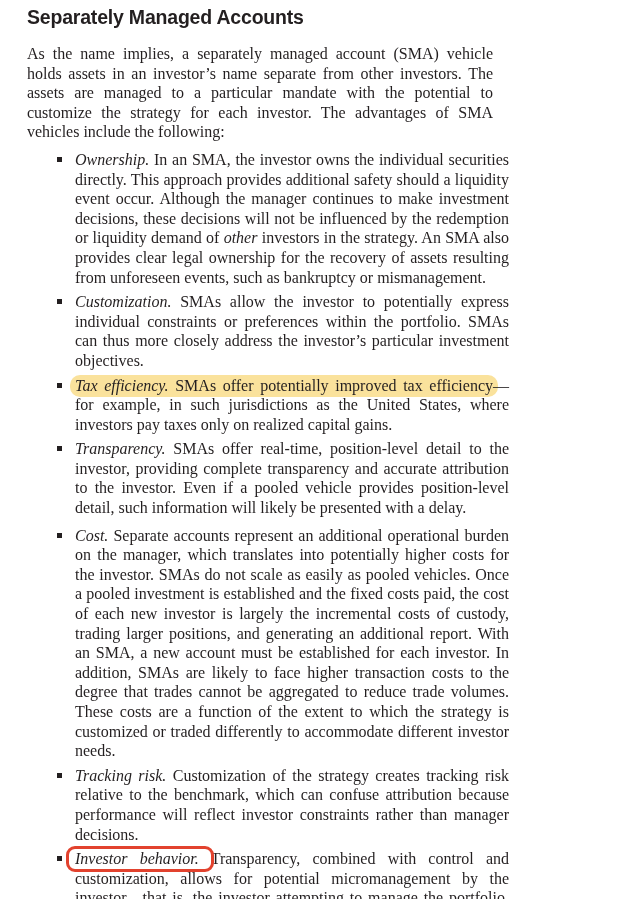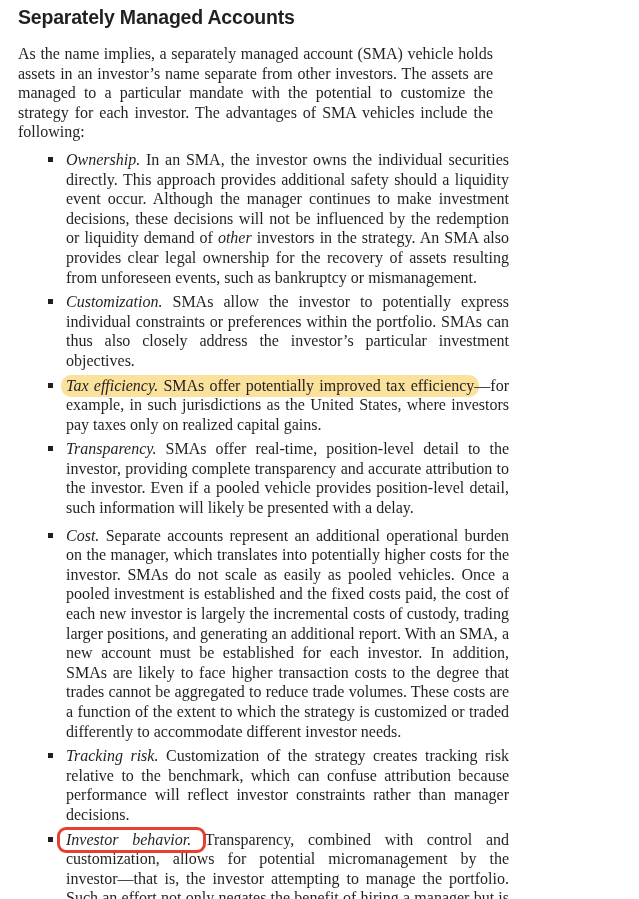--- a/index.html
+++ b/index.html
@@ -4,21 +4,21 @@
 <style>
   html, body { margin: 0; padding: 0; background: #ffffff; }
   .page {
     position: relative;
     width: 536px;
     height: 899px;
     background: #ffffff;
     color: #231F20;
     font-family: "Liberation Serif", "DejaVu Serif", serif;
     box-sizing: border-box;
-    padding: 6px 27px 0 18px;
+    padding: 6px 27px 0 27px;
     overflow: hidden;
   }
   h1.doc-title {
     font-family: "Liberation Sans", "DejaVu Sans", sans-serif;
     font-size: 19.5px;
     font-weight: 700;
     letter-spacing: -0.2px;
     margin: 0 0 15px 0;
     color: #231F20;
   }
@@ -75,21 +75,21 @@
 
   <div class="blist body-text">
 
     <div class="bullet-item">
       <span class="bullet-marker"></span>
       <div class="bullet-body"><i class="lead">Ownership.</i><span> In an SMA, the investor owns the individual securities directly. This approach provides additional safety should a liquidity event occur. Although the manager continues to make investment decisions, these decisions will not be influenced by the redemption or liquidity demand of </span><i>other</i><span> investors in the strategy. An SMA also provides clear legal ownership for the recovery of assets resulting from unforeseen events, such as bankruptcy or mismanagement.</span></div>
     </div>
 
     <div class="bullet-item">
       <span class="bullet-marker"></span>
-      <div class="bullet-body"><i class="lead">Customization.</i><span> SMAs allow the investor to potentially express individual constraints or preferences within the portfolio. SMAs can thus also closely address the investor’s particular investment objectives.</span></div>
+      <div class="bullet-body"><i class="lead">Customization.</i><span> SMAs allow the investor to potentially express individual constraints or preferences within the portfolio. SMAs can thus more closely address the investor’s particular investment objectives.</span></div>
     </div>
 
     <div class="bullet-item">
       <span class="bullet-marker"></span>
       <div class="bullet-body"><span class="hl"><i class="lead">Tax efficiency.</i><span> SMAs offer potentially improved tax efficiency</span></span><span>—for example, in such jurisdictions as the United States, where investors pay taxes only on realized capital gains.</span></div>
     </div>
 
     <div class="bullet-item">
       <span class="bullet-marker"></span>
       <div class="bullet-body"><i class="lead">Transparency.</i><span> SMAs offer real-time, position-level detail to the investor, providing complete transparency and accurate attribution to the investor. Even if a pooled vehicle provides position-level detail, such information will likely be presented with a delay.</span></div>

